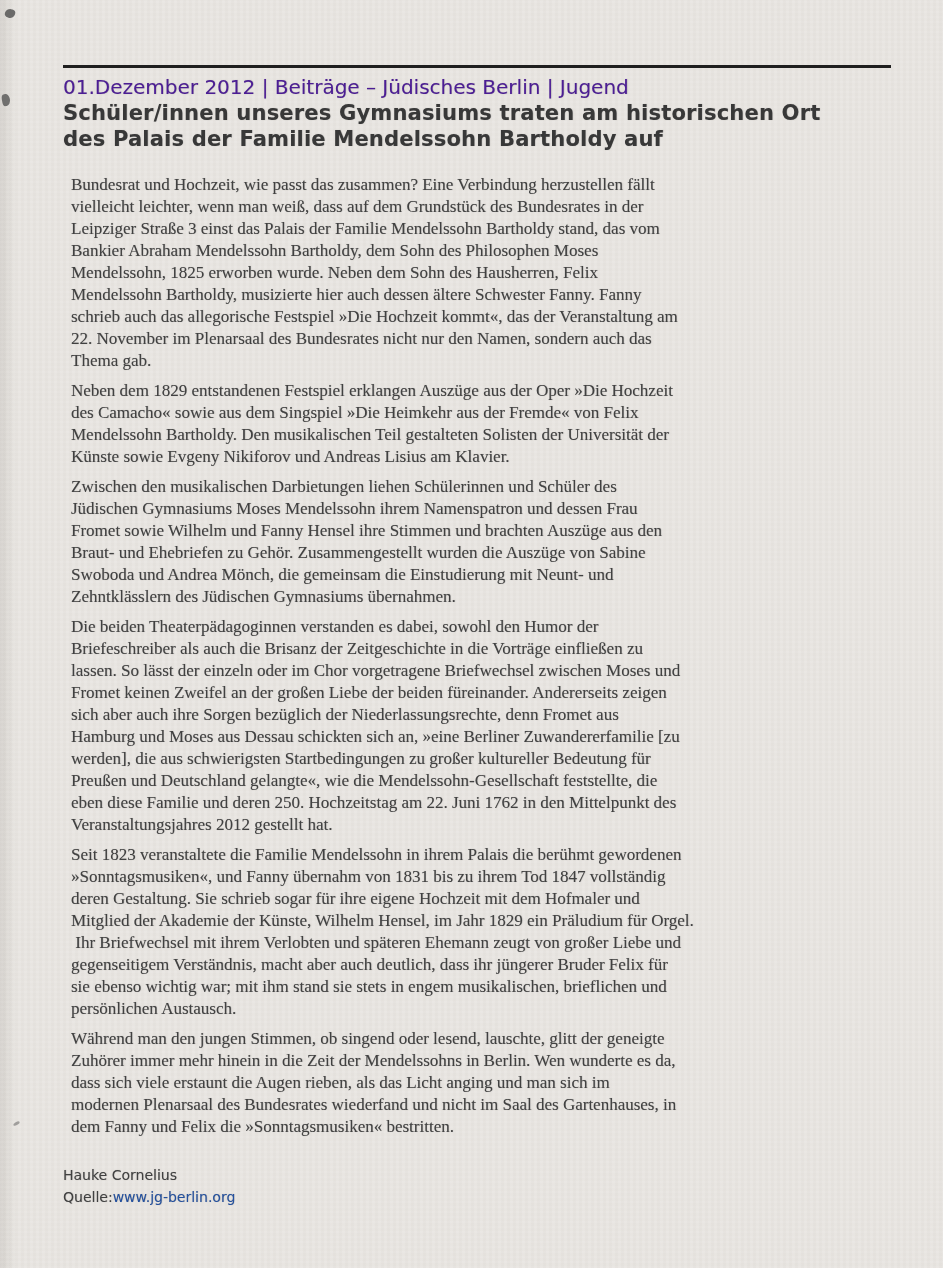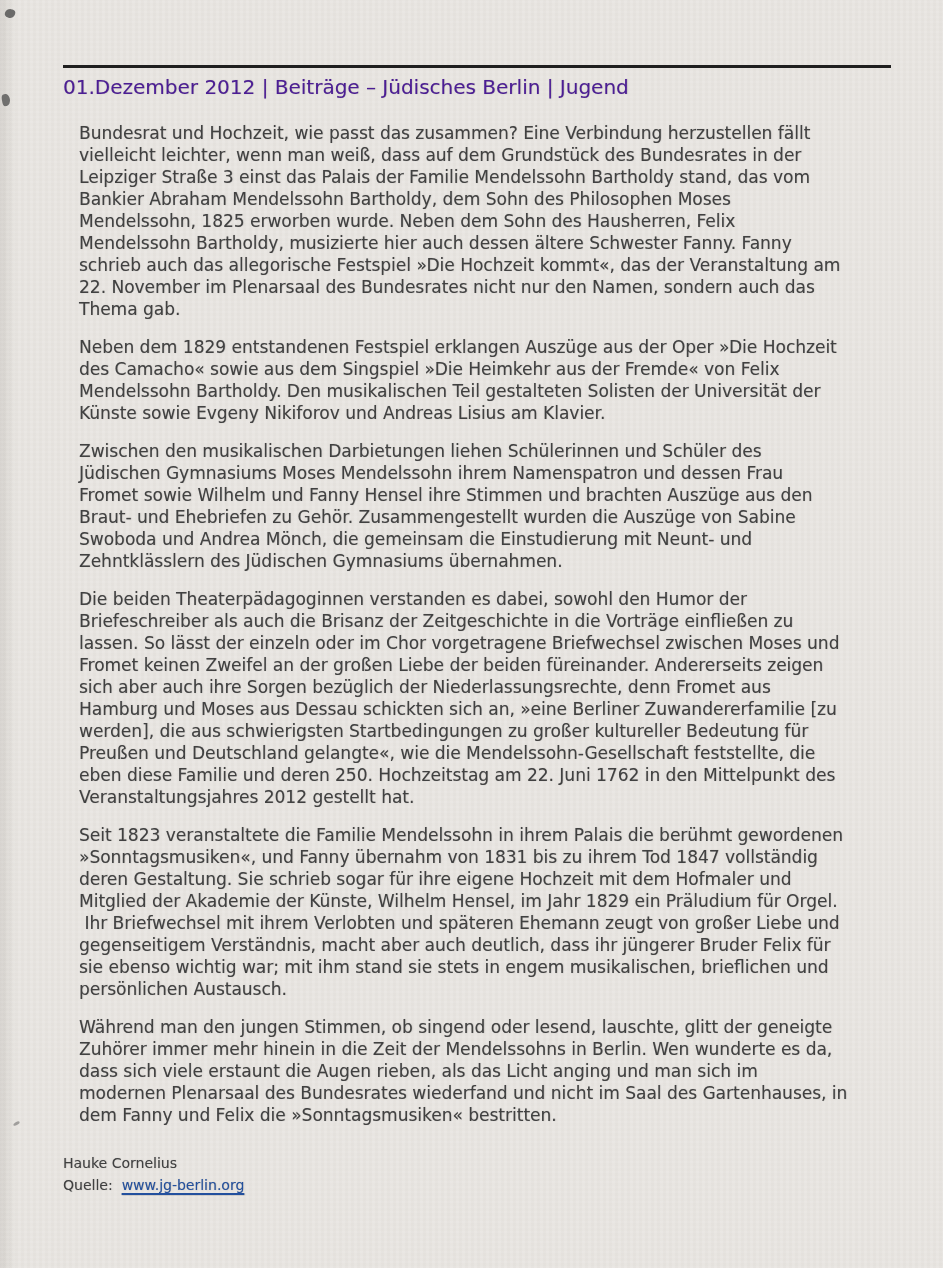--- a/index.html
+++ b/index.html
@@ -49,34 +49,33 @@
     color: #383838;
     white-space: pre-wrap;
     letter-spacing: 0.2px;
   }
   .article {
     margin-top: 22px;
     font-size: 17px;
     line-height: 22px;
   }
   .article p {
-    margin: 16px;
+    margin: 8px;
     white-space: pre-wrap;
+    font-family: Liberation Serif, serif;
   }
   .footer {
     margin-top: 26px;
     font-size: 14px;
     line-height: 22px;
   }
   .source-label {
-    margin-right: 9px;
   }
   .source-link {
     color: #23509e;
-    text-decoration: underline;
     text-decoration-thickness: 2px;
     text-underline-offset: 3px;
     cursor: pointer;
   }
   .artifact {
     position: absolute;
     background: #4c4c4c;
   }
   .artifact-1 {
     left: 5px; top: 9px;
@@ -106,20 +105,22 @@
 <div class="artifact artifact-1"></div>
 <div class="artifact artifact-2"></div>
 <div class="artifact artifact-3"></div>
 
 <div class="rule"></div>
 
 <div class="content">
 
   <div class="meta-line scan-text">01.Dezember 2012 | Beiträge – Jüdisches Berlin | Jugend</div>
 
+  <div class="page-title scan-text">Schüler/innen unseres Gymnasiums traten am historischen Ort
+des Palais der Familie Mendelssohn Bartholdy auf</div>
 
   <div class="article scan-text">
     <p>Bundesrat und Hochzeit, wie passt das zusammen? Eine Verbindung herzustellen fällt
 vielleicht leichter, wenn man weiß, dass auf dem Grundstück des Bundesrates in der
 Leipziger Straße 3 einst das Palais der Familie Mendelssohn Bartholdy stand, das vom
 Bankier Abraham Mendelssohn Bartholdy, dem Sohn des Philosophen Moses
 Mendelssohn, 1825 erworben wurde. Neben dem Sohn des Hausherren, Felix
 Mendelssohn Bartholdy, musizierte hier auch dessen ältere Schwester Fanny. Fanny
 schrieb auch das allegorische Festspiel »Die Hochzeit kommt«, das der Veranstaltung am
 22. November im Plenarsaal des Bundesrates nicht nur den Namen, sondern auch das

